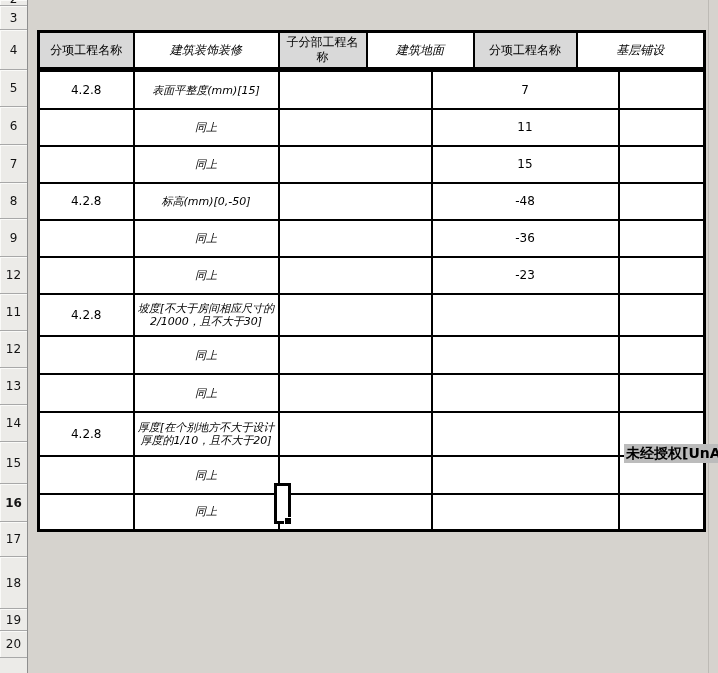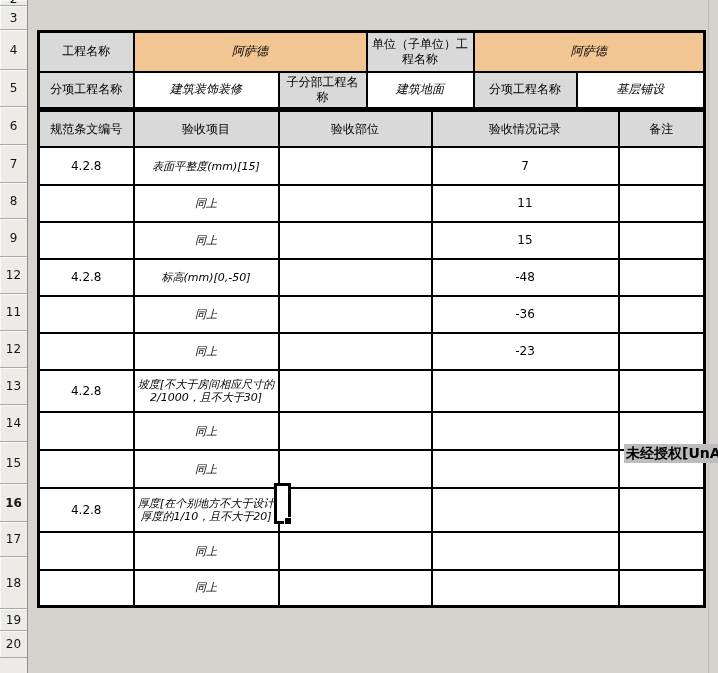--- a/index.html
+++ b/index.html
@@ -113,53 +113,40 @@
     <table class="t info">
       <colgroup>
         <col style="width:95px">
           <col style="width:145px">
           <col style="width:88px">
         <col style="width:107px">
           <col style="width:103px">
           <col style="width:128px">
       </colgroup>
       <tbody>
-          <tr style="height:40px">
-        <td class="lbl">工程名称</td>
-        <td class="val orange" colspan="2">阿萨德</td>
-        <td class="lbl">单位（子单位）工程名称</td>
-        <td class="val orange" colspan="2">阿萨德</td>
-      </tr>
       <tr style="height:37px">
         <td class="lbl">分项工程名称</td>
         <td class="val">建筑装饰装修</td>
         <td class="lbl">子分部工程名称</td>
         <td class="val">建筑地面</td>
         <td class="lbl">分项工程名称</td>
         <td class="val">基层铺设</td>
       </tr>
     </tbody>
       </table>
 
     <table class="t rec">
       <colgroup>
         <col style="width:95px">
           <col style="width:145px">
           <col style="width:153px">
         <col style="width:187px">
           <col style="width:86px">
       </colgroup>
       <tbody>
-          <tr style="height:36px">
-        <td class="lbl">规范条文编号</td>
-        <td class="lbl">验收项目</td>
-        <td class="lbl">验收部位</td>
-        <td class="lbl">验收情况记录</td>
-        <td class="lbl">备注</td>
-      </tr>
       <tr style="height:38px">
         <td class="val num">4.2.8</td>
         <td class="val item">表面平整度(mm)[15]</td>
         <td class="val"></td>
         <td class="val num">7</td>
         <td class="val"></td>
       </tr>
       <tr style="height:37px">
         <td class="val num"></td>
         <td class="val item">同上</td>

